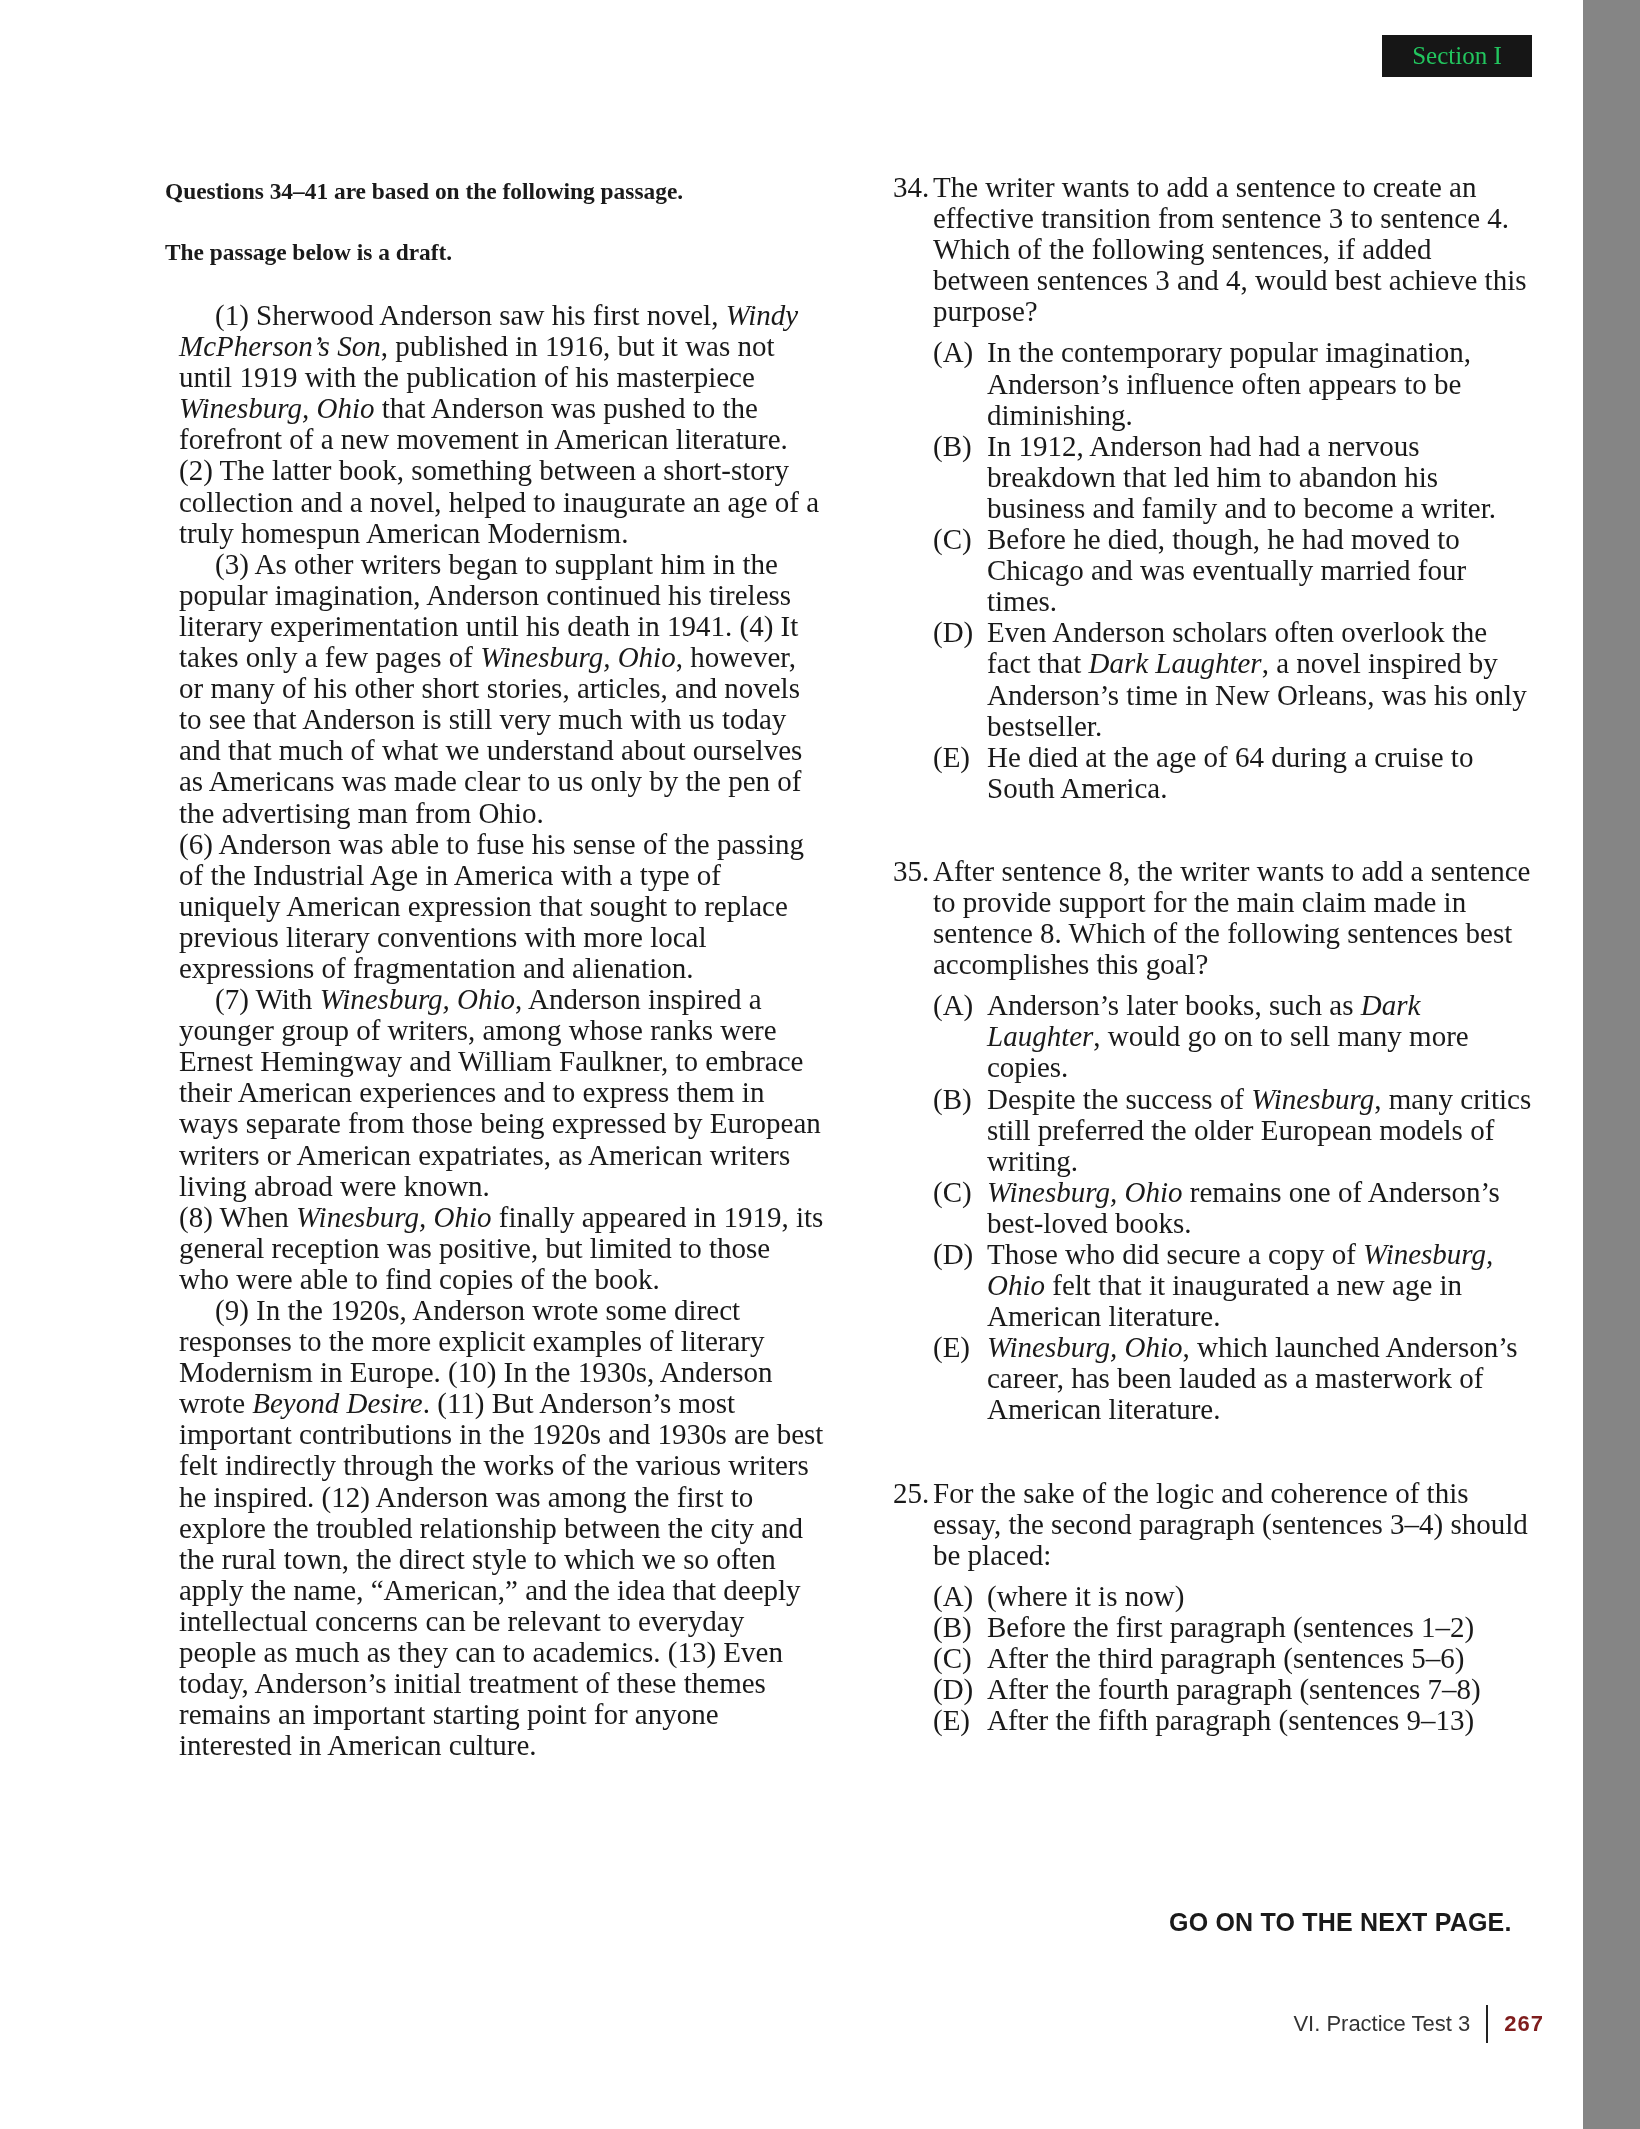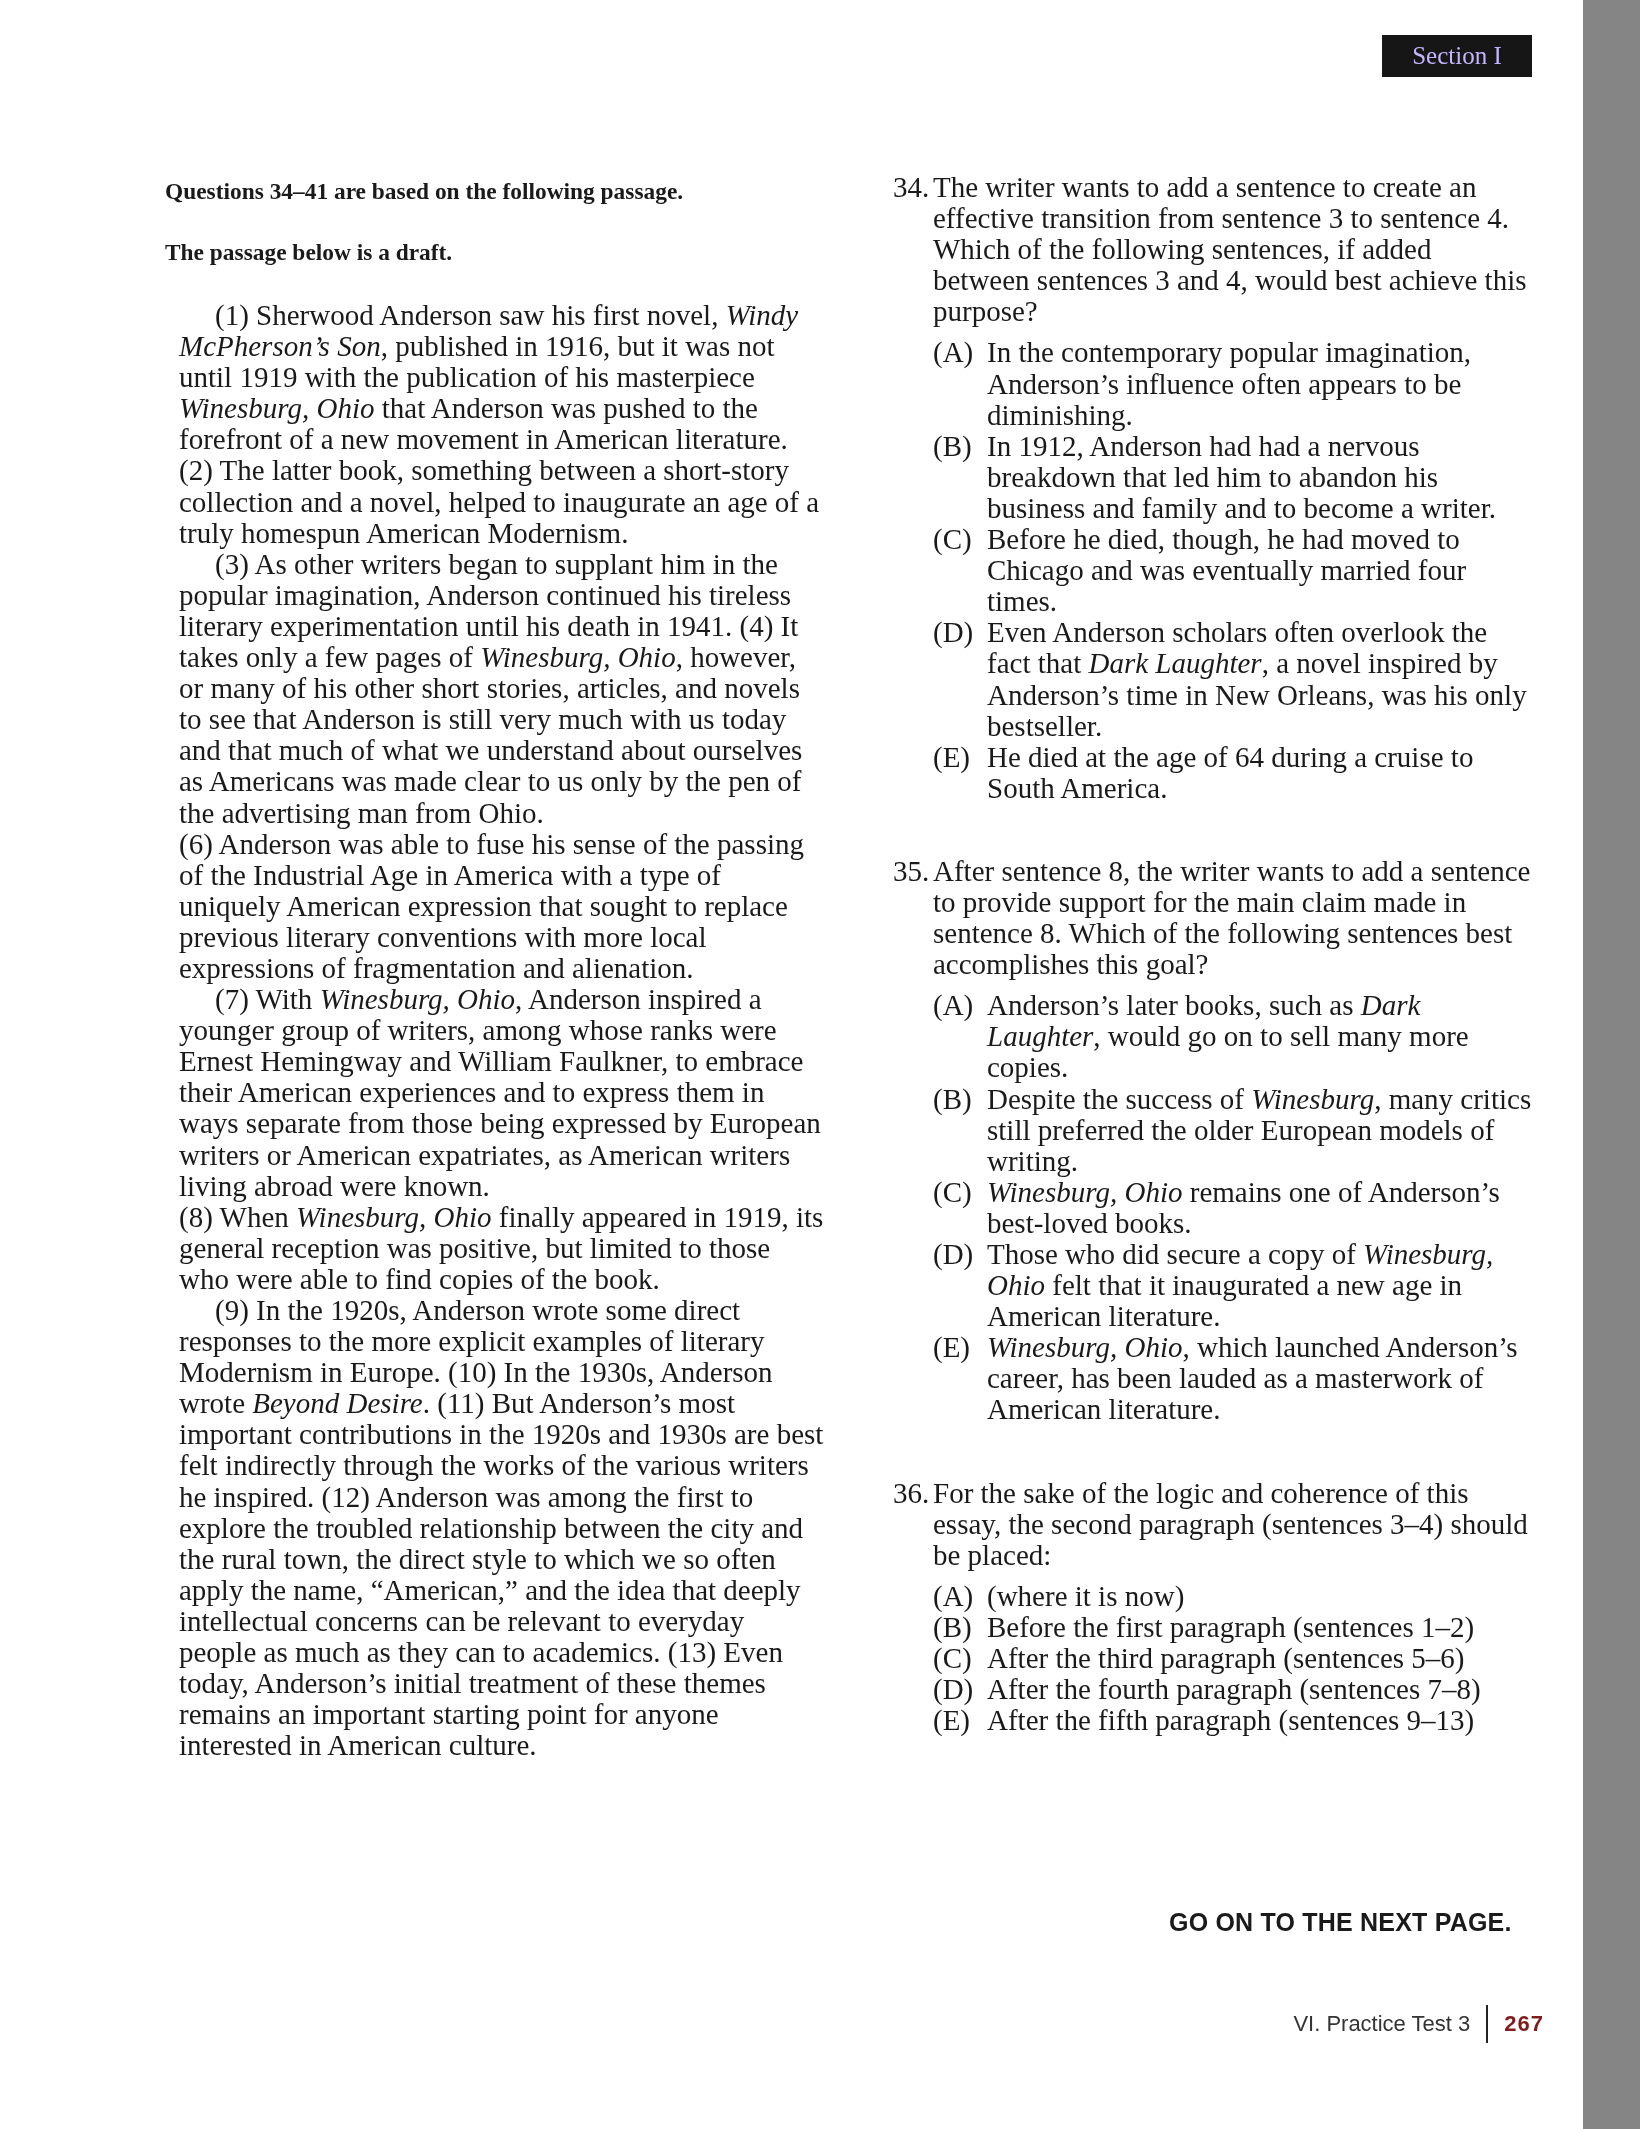--- a/index.html
+++ b/index.html
@@ -4,21 +4,21 @@
 <style>
   html, body { margin: 0; padding: 0; }
   body {
     width: 1640px; height: 2129px; position: relative; overflow: hidden;
     background: #ffffff; color: #1a1a1a;
     font-family: "Liberation Serif", "DejaVu Serif", serif;
   }
   .side-bar { position: absolute; left: 1583px; top: 0; width: 57px; height: 2129px; background: #858585; }
   .section-tab {
     position: absolute; left: 1382px; top: 35px; width: 150px; height: 42px;
-    background: #161616; color: #c4b5fd; font-size: 25px;
+    background: #161616; color: #22c55e; font-size: 25px;
     display: flex; align-items: center; justify-content: center;
   }
   .col-left { position: absolute; left: 165px; top: 172px; width: 660px; }
   .col-right { position: absolute; left: 893px; top: 172px; width: 640px; }
   .text { font-size: 29px; line-height: 31.1px; }
   .heading { font-weight: bold; font-size: 23.4px; line-height: 31px; margin: 4px 0 0 0; }
   .heading + .heading { margin-top: 30px; }
   .passage { margin-top: 32px; padding-left: 14px; }
   .passage p { margin: 0; text-indent: 36px; }
   .passage p.noindent { text-indent: 0; }
@@ -117,21 +117,21 @@
           <span class="opt-text"><span>Those who did secure a copy of </span><i>Winesburg, Ohio</i><span> felt that it inaugurated a new age in American literature.</span></span>
         </div>
         <div class="opt">
           <span class="opt-letter">(E)</span>
           <span class="opt-text"><i>Winesburg, Ohio</i><span>, which launched Anderson’s career, has been lauded as a masterwork of American literature.</span></span>
         </div>
       </div>
     </div>
     <div class="question">
       <div class="q-stem">
-        <span class="q-num">36.</span>
+        <span class="q-num">25.</span>
         <span class="q-text">For the sake of the logic and coherence of this essay, the second paragraph (sentences 3–4) should be placed:</span>
       </div>
       <div class="options">
         <div class="opt">
           <span class="opt-letter">(A)</span>
           <span class="opt-text"><span>(where it is now)</span></span>
         </div>
         <div class="opt">
           <span class="opt-letter">(B)</span>
           <span class="opt-text"><span>Before the first paragraph (sentences 1–2)</span></span>

